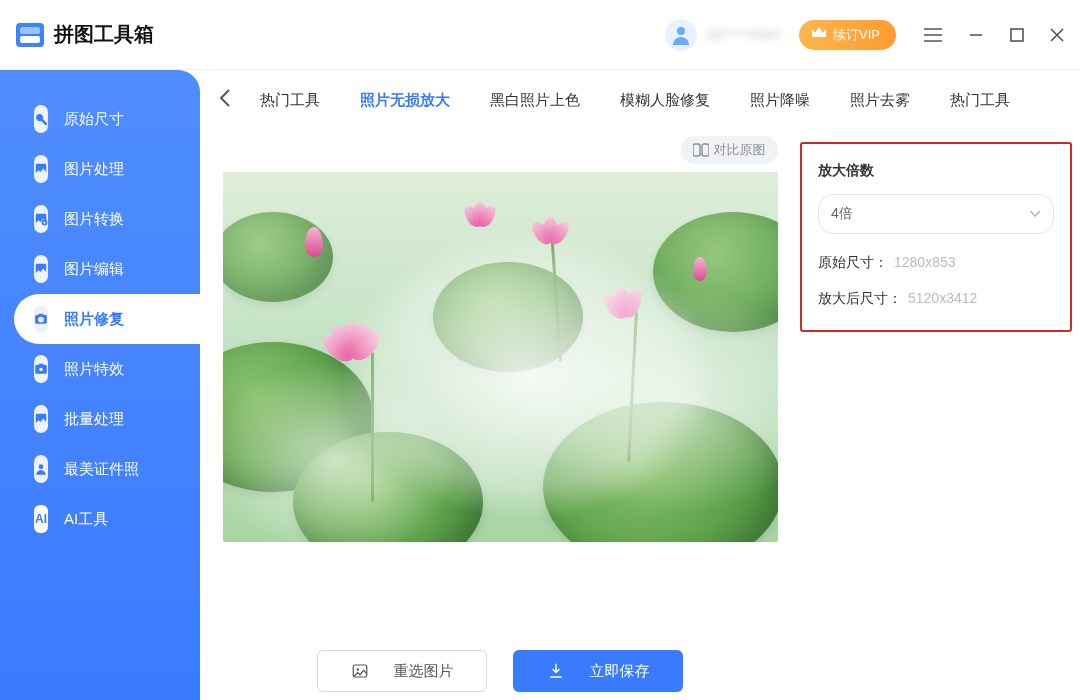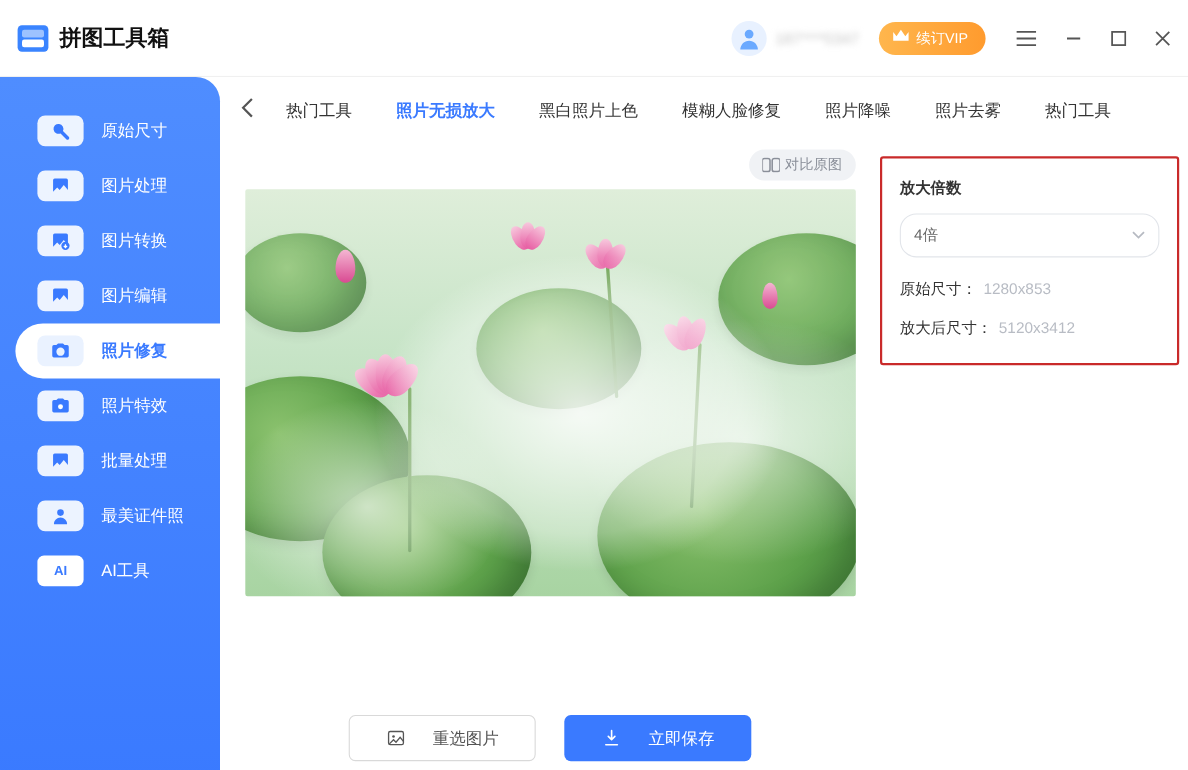--- a/index.html
+++ b/index.html
@@ -16,21 +16,21 @@
     .userid{color:#c6c6c6;font-size:14px;margin-right:18px;filter:blur(3px)}
     .vip-btn{height:30px;border-radius:15px;background:linear-gradient(90deg,#ffb64d,#ff9b2e);display:flex;align-items:center;padding:0 16px 0 12px;font-size:13px;color:#fff;cursor:pointer;margin-right:28px}
     .vip-btn .crown{margin-right:6px;color:#fff}
     .win-btns{display:flex;align-items:center;gap:26px}
     .win-btns span{color:#444;cursor:pointer;font-size:16px;display:flex}
     
     .layout{display:flex;height:calc(700px - 58px)}
     .sidebar{width:200px;background:linear-gradient(180deg,#4f8dff,#3a7aff);border-top-right-radius:22px;padding-top:24px}
     .side-item{height:50px;display:flex;align-items:center;padding-left:34px;color:#fff;font-size:15px;cursor:pointer;gap:16px}
     .side-item.active{background:#fff;color:#3a7aff;border-radius:30px 0 0 30px;margin-left:14px;padding-left:20px;font-weight:600}
-    .side-ic{width:42px;height:28px;border-radius:7px;background:rgba(255,255,255,.9);display:flex;align-items:center;justify-content:center;color:#3a7aff}
+    .side-ic{width:14px;height:28px;border-radius:7px;background:rgba(255,255,255,.9);display:flex;align-items:center;justify-content:center;color:#3a7aff}
     .side-item.active .side-ic{background:#eaf2ff}
     .side-ic svg{width:18px;height:18px}
     .ai-ic{background:#fff;color:#3a7aff;font-weight:700;font-size:12px;border-radius:6px}
     
     .main{flex:1;display:flex;flex-direction:column;overflow:hidden}
     .tabbar{height:60px;display:flex;align-items:center;padding:0 10px;gap:0}
     .tabbar .back{width:30px;text-align:center;color:#555;cursor:pointer}
     .tab{padding:0 20px;font-size:15px;color:#333;cursor:pointer;white-space:nowrap}
     .tab.active{color:#3a7aff;font-weight:600}
     .content{flex:1;display:flex;overflow:hidden}

